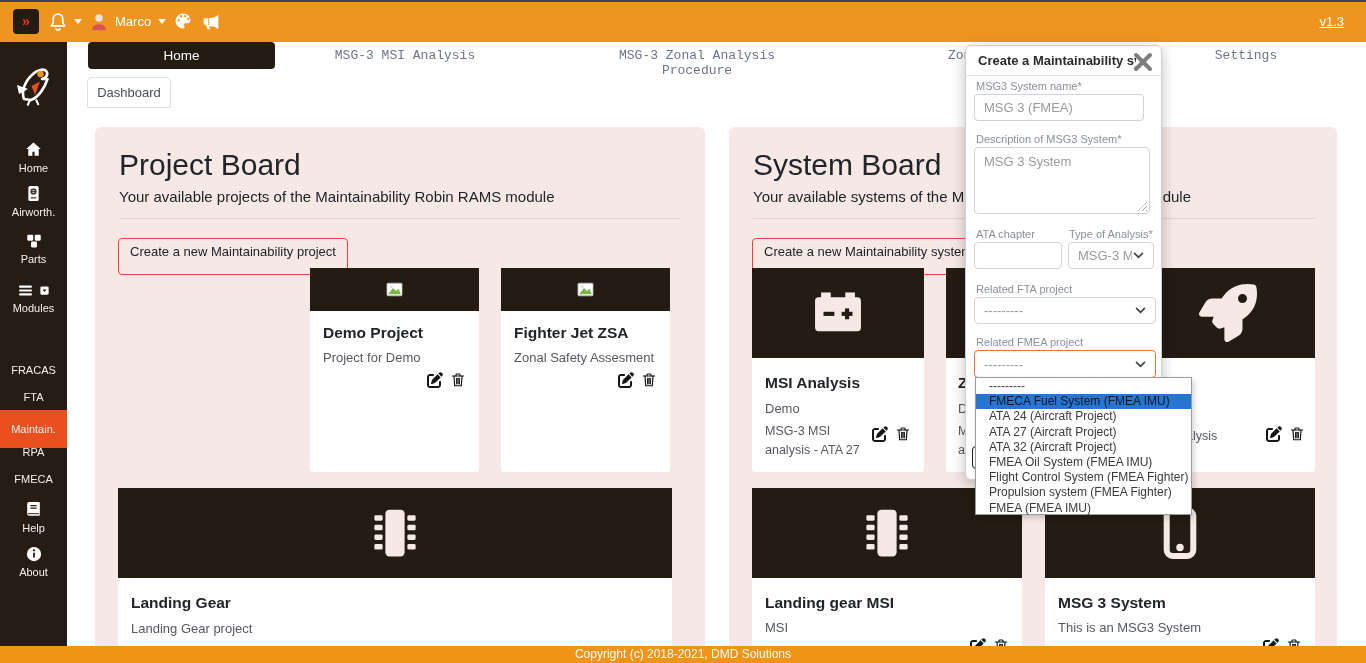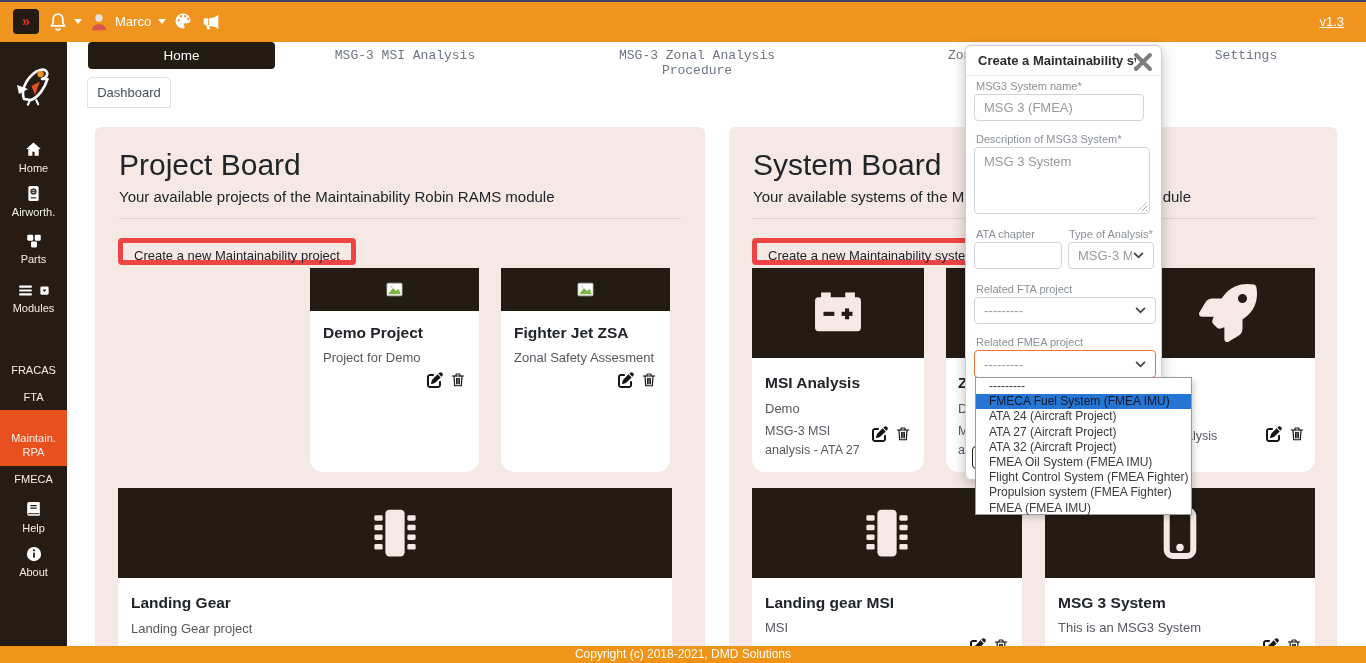--- a/index.html
+++ b/index.html
@@ -15,38 +15,38 @@
                   color:#e8321f; font-size:14px; font-weight:bold; text-align:center; line-height:24px; cursor:pointer; }
   .tb-ic { top:11px; width:22px; height:22px; }
   .caret { width:0; height:0; border-left:4px solid transparent; border-right:4px solid transparent; border-top:5px solid #fff; }
   .tb-user { color:#fff; font-size:13px; top:14px; }
   .tb-ver { color:#fff; font-size:13px; top:14px; right:22px;text-decoration:underline; }
 
   
   .sidebar { left:0; top:42px; width:67px; height:621px; background:#261c14; z-index:10; }
   .sb-item { left:0; width:67px; text-align:center; color:#f5efe9; font-size:11px; cursor:pointer; }
   .sb-ic { display:block; margin:0 auto 3px auto; }
-  .sb-active { background:#e8501f; padding:22px 0; }
+  .sb-active { background:#e8501f; padding:13px 0; }
 
   
   .nav-active { left:88px; top:42px; width:187px; height:27px; background:#241b13; border-radius:4px;
                 color:#fff; font-size:13.5px; text-align:center; line-height:27px; cursor:pointer; z-index:5; }
   .nav-link { top:48px; color:#6d7584; font-size:13px; text-align:center; cursor:pointer;font-family:Liberation Mono, monospace; }
   .tab { left:87px; top:77px; width:84px; height:31px; background:#fff; border:1px solid #dee2e6;
          border-radius:5px 5px 0 0; color:#495057; font-size:13px; text-align:center; line-height:29px; cursor:pointer; }
 
   
   .panel { top:127px; height:556px; background:#f6e8e5; border-radius:6px; }
   .panel-title { font-size:30px; font-weight:500; color:#212529; }
   .panel-sub { font-size:15px; color:#212529; }
   .panel-hr { height:1px; background:#e2d2cf; }
-  .create-btn { height:27px; border:5px solid #ef4444; border-radius:4px; background:transparent;
+  .create-btn { height:37px; border:1px solid #ef4444; border-radius:4px; background:transparent;
                 color:#212529; font-size:13px; text-align:center; line-height:25px; padding:0 11px; cursor:pointer; white-space:nowrap; }
 
-  .card { background:#fff; border-radius:13px; z-index:2; }
+  .card { background:#fff; border-radius:3px; z-index:2; }
   .card.selected { border:1.5px solid #e8551f; }
   .card-img { left:0; top:0; width:100%; background:#241b13; display:flex; align-items:center; justify-content:center; }
   .card.selected .card-img { width:calc(100% - 0px); }
   .card-title { font-size:15.5px; font-weight:600; color:#212529; }
   .card-desc { font-size:13px; color:#55595f; line-height:1.55; }
   .card-meta { font-size:12.5px; color:#55595f; line-height:1.6; }
   .actions { display:flex; gap:7px; color:#161616; }
   .act-ic { width:16px; height:16px; cursor:pointer; }
 
   

